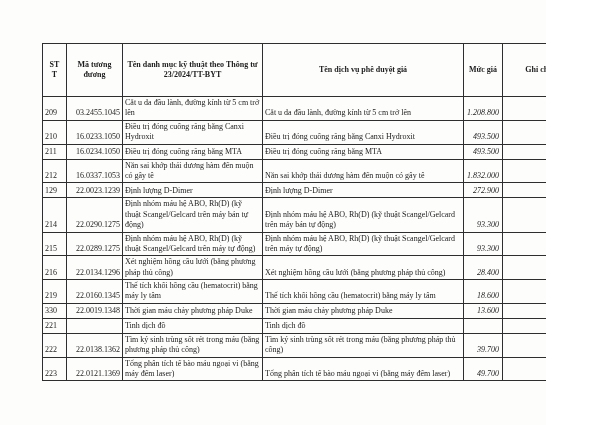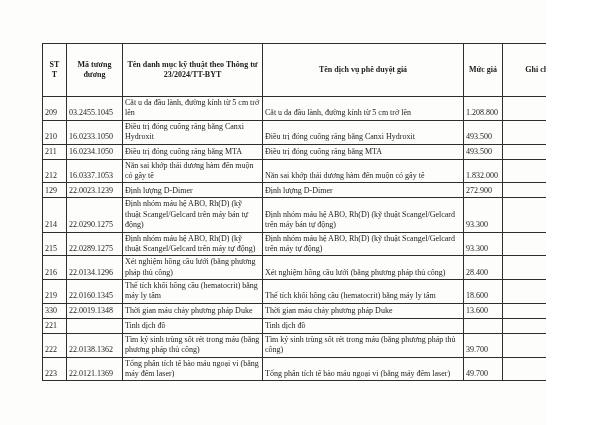--- a/index.html
+++ b/index.html
@@ -39,24 +39,24 @@
     vertical-align: middle;
     height: 48px;
     font-size: 8px;
     padding: 2px 4px;
   }
   .price-table td {
     vertical-align: bottom;
     height: 12px;
   }
   td.col-stt   { text-align: left; }
-  td.col-code  { text-align: left; }
+  td.col-code  { text-align: right; }
   td.col-name  { text-align: left; }
   td.col-service { text-align: left; }
-  td.col-price { text-align: left; padding-right: 3px; }
+  td.col-price { text-align: right; padding-right: 3px; font-style: italic; }
   td.col-note  { text-align: left; }
 </style>
 </head>
 <body>
 
 <div class="page">
   <table class="price-table">
     <colgroup>
       <col style="width:24px">
       <col style="width:56px">

